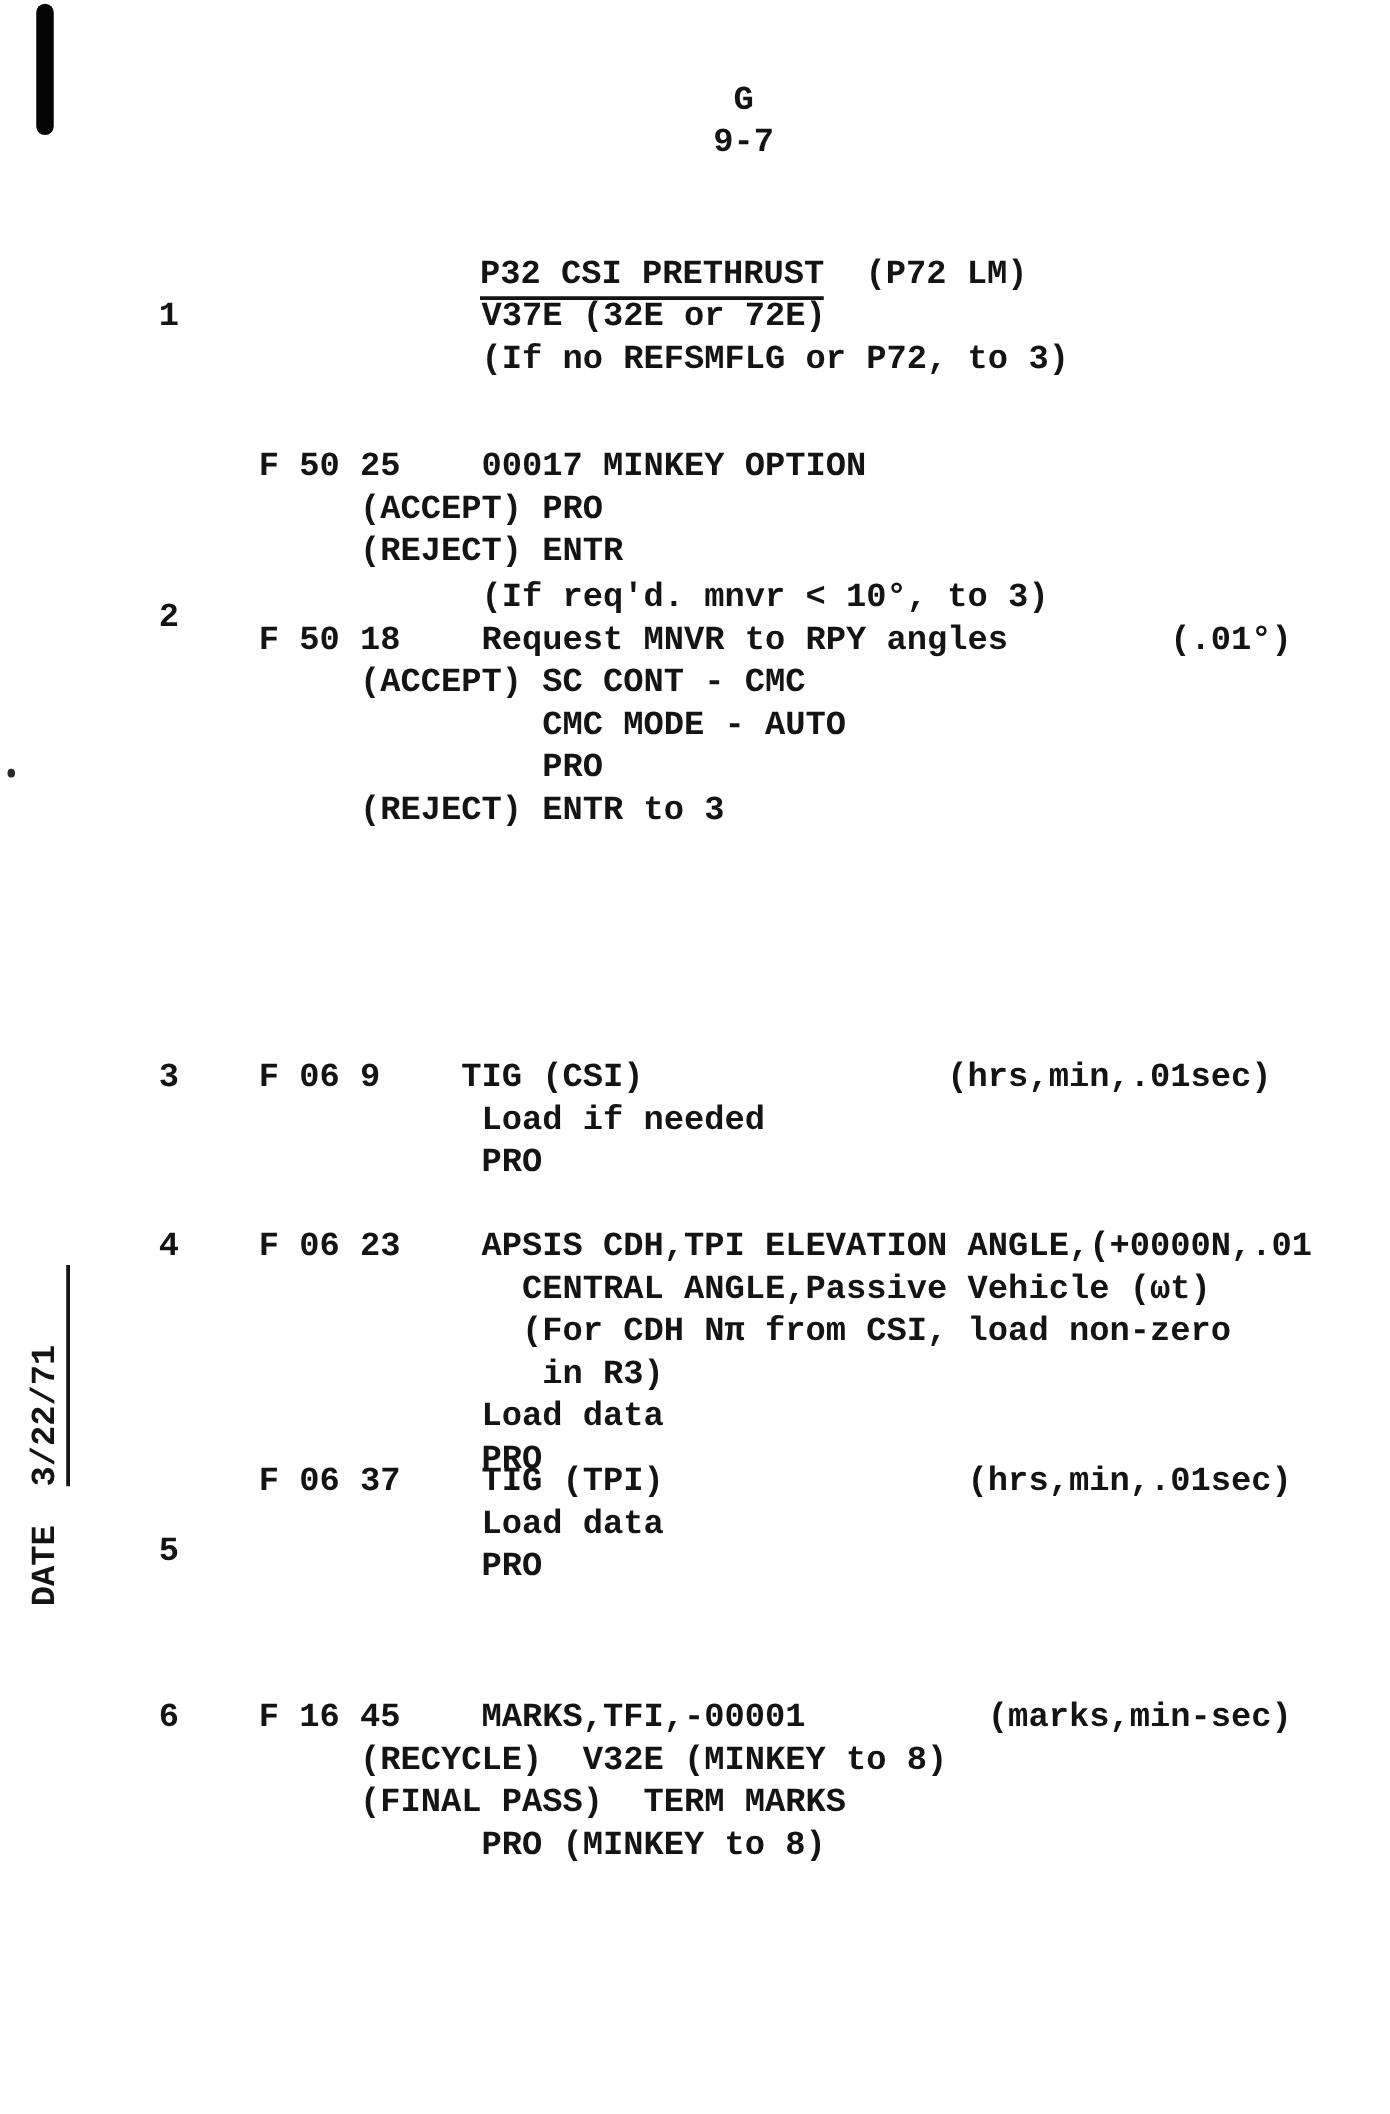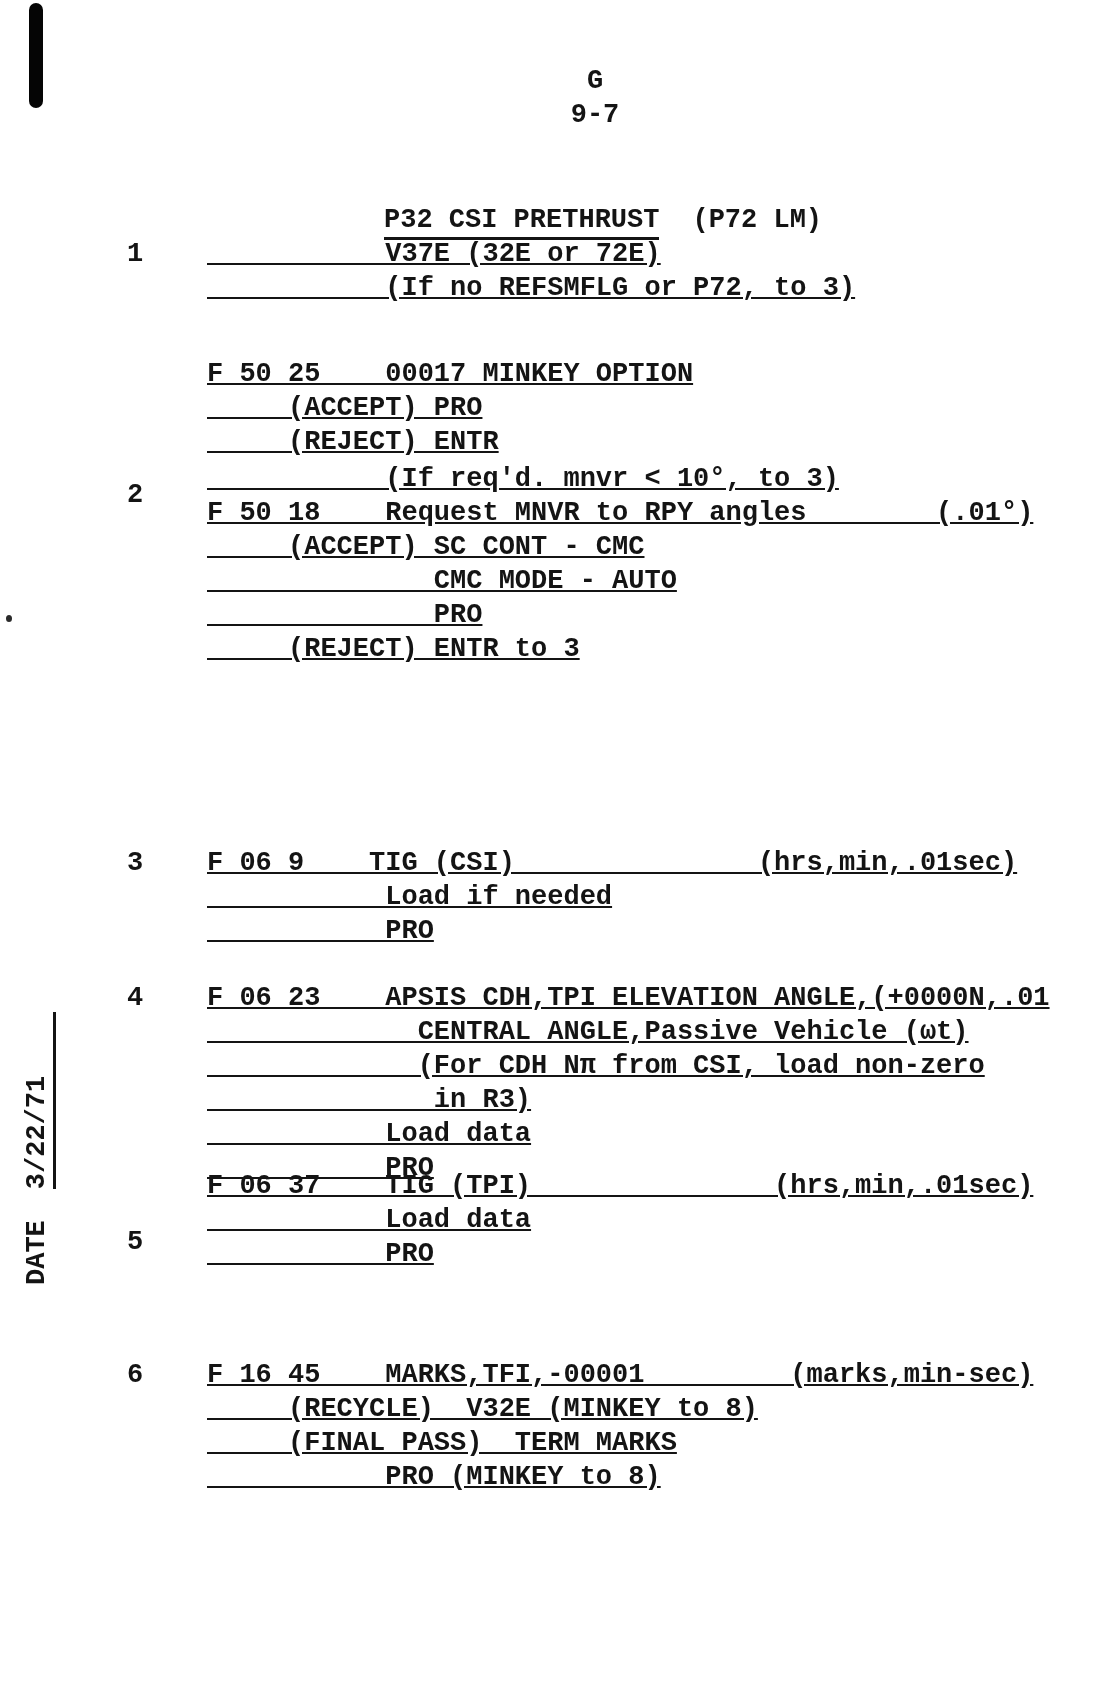--- a/index.html
+++ b/index.html
@@ -8,21 +8,21 @@
     width:1112px; height:1691px;
     background:#ffffff;
     overflow:hidden;
     font-family:"Liberation Mono","DejaVu Sans Mono",monospace;
     font-weight:700;
     font-size:27px;
     line-height:34px;
     color:#141414;
   }
   .page pre { margin:0; font:inherit; white-space:pre; }
-  .abs { position:absolute;text-decoration:underline; }
+  .abs { position:absolute; }
   .hdr { position:absolute; left:540px; top:64px; width:110px; text-align:center; }
   .title-row { position:absolute; left:384px; top:171px; white-space:pre;margin-top:32px; }
   .u-title { border-bottom:3px solid currentColor; padding-bottom:2px; }
   .title-suffix { margin-left:33px; }
   .stepnum { position:absolute; left:127px; width:34px; }
   .date-margin {
     position:absolute; left:20px; top:1285px;
     transform:rotate(-90deg); transform-origin:0 0;
     white-space:pre;
   }

